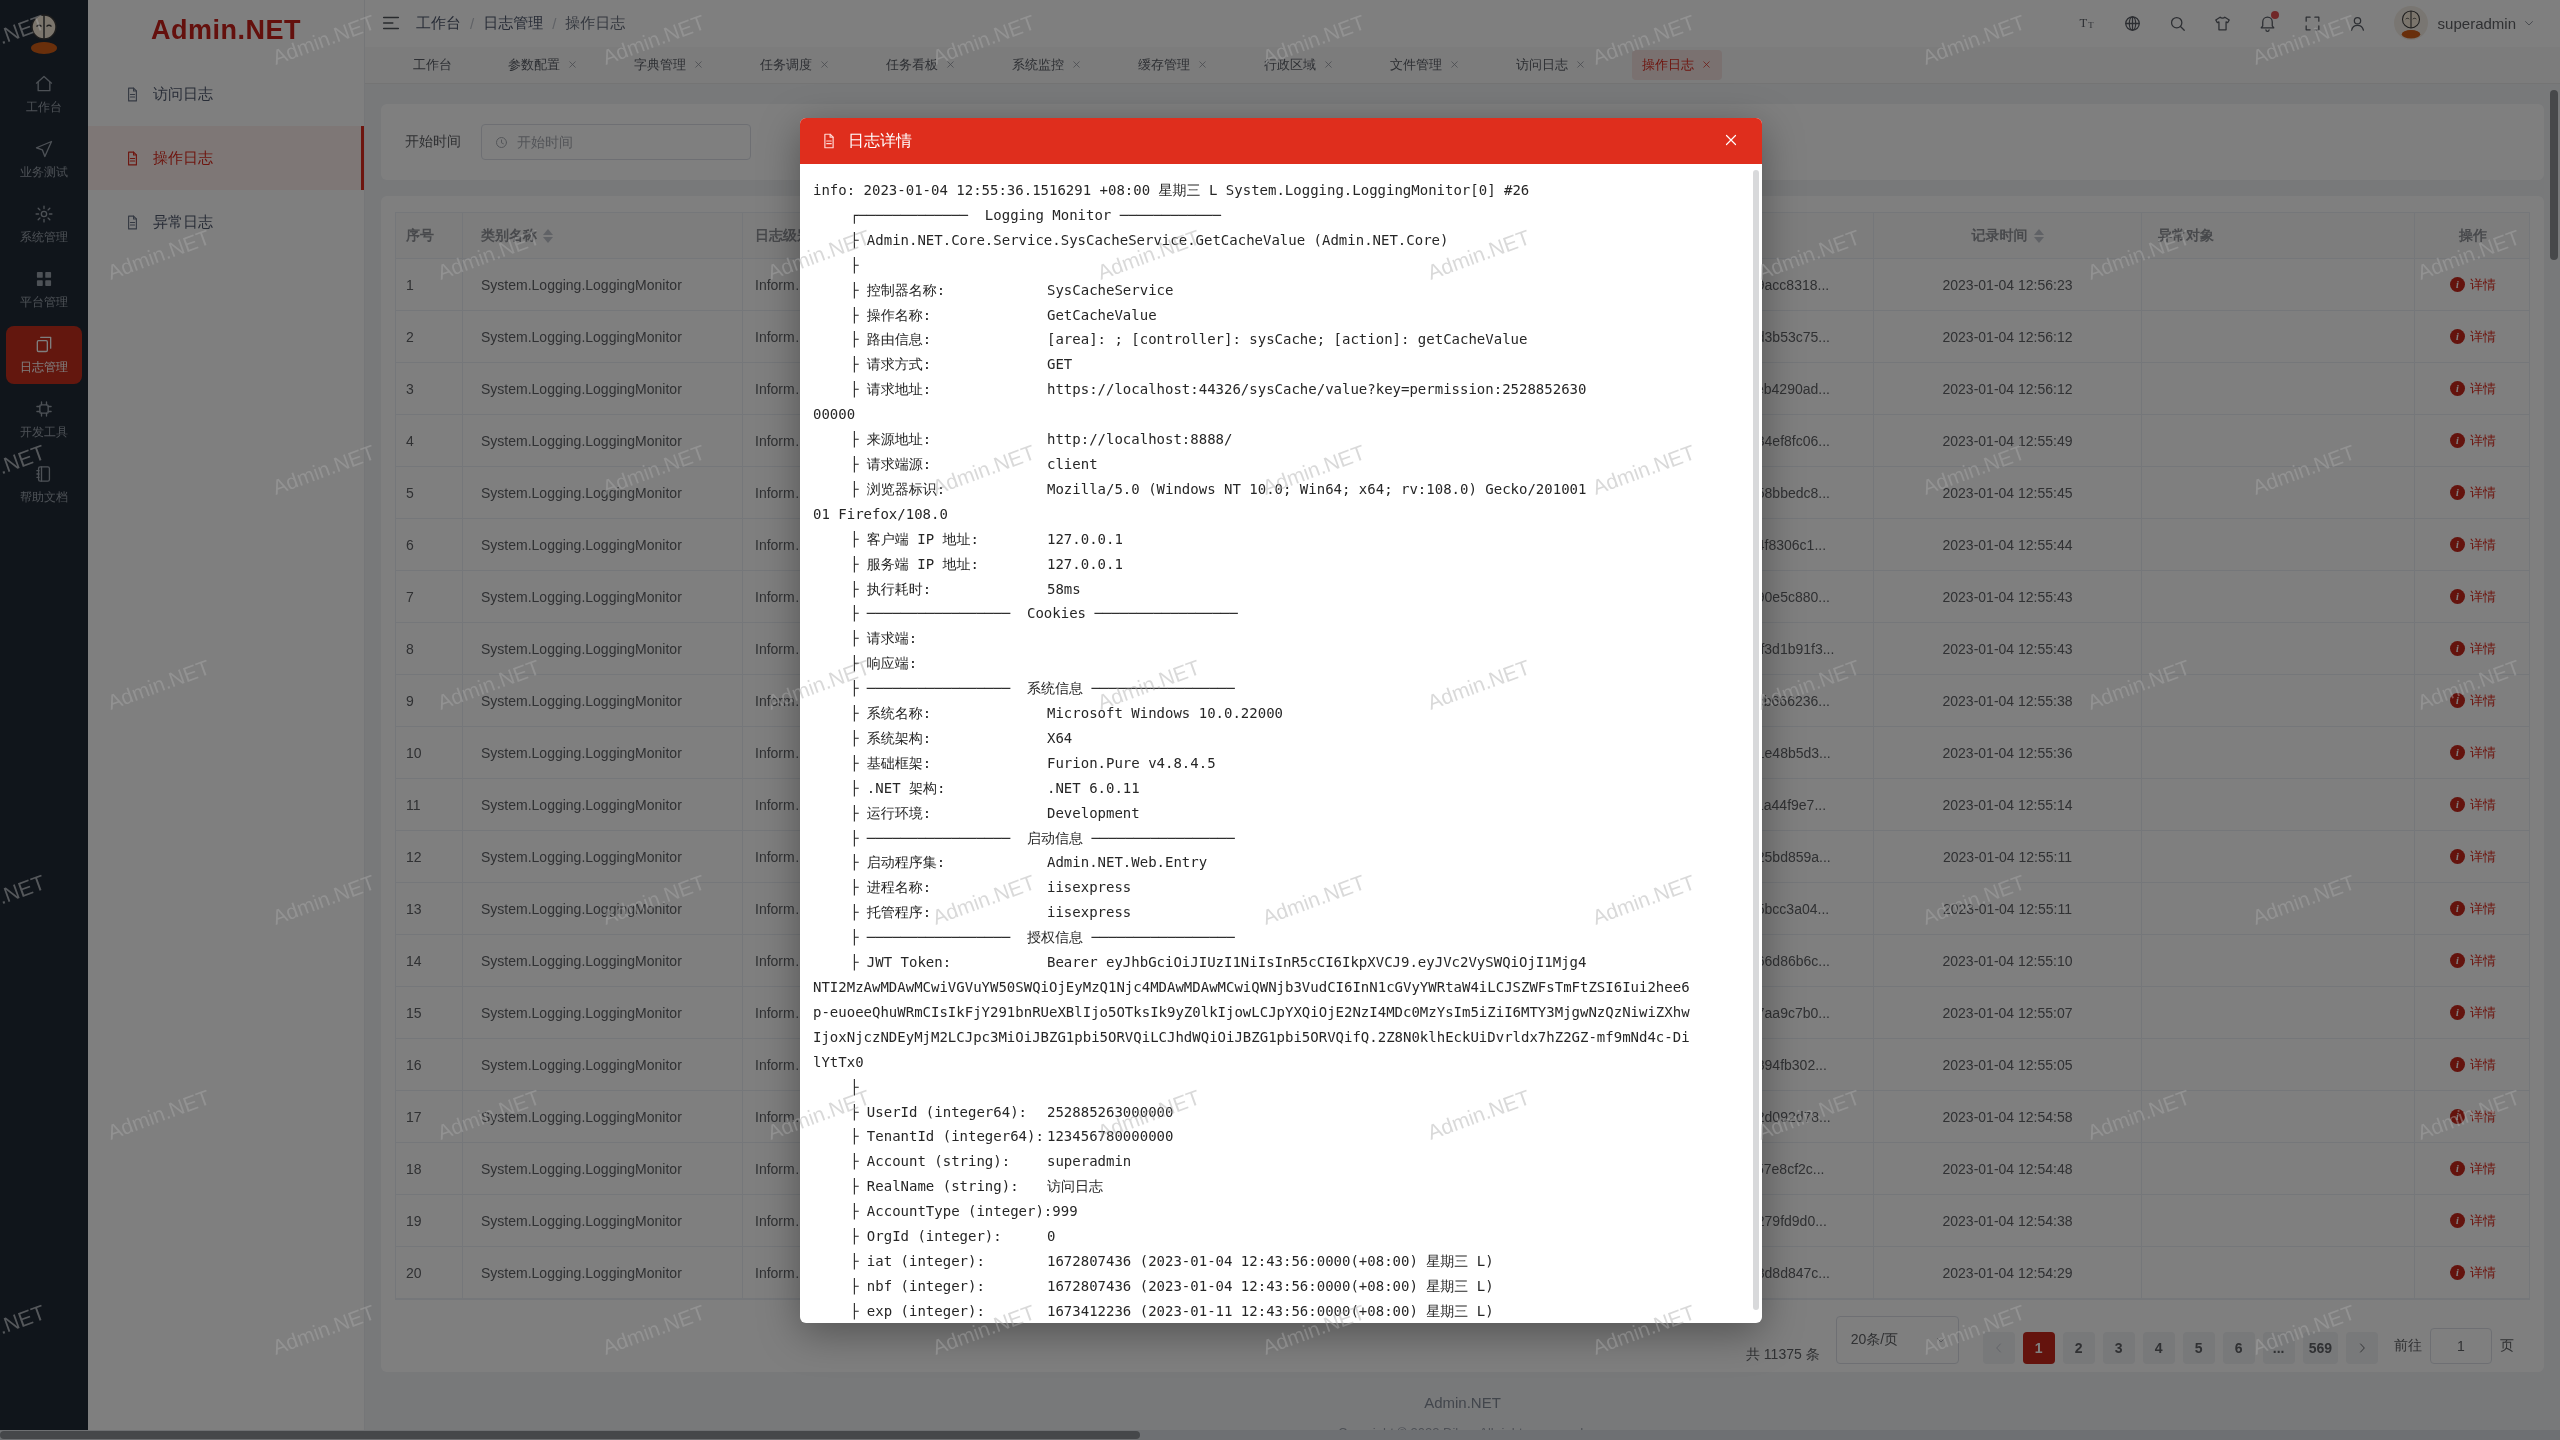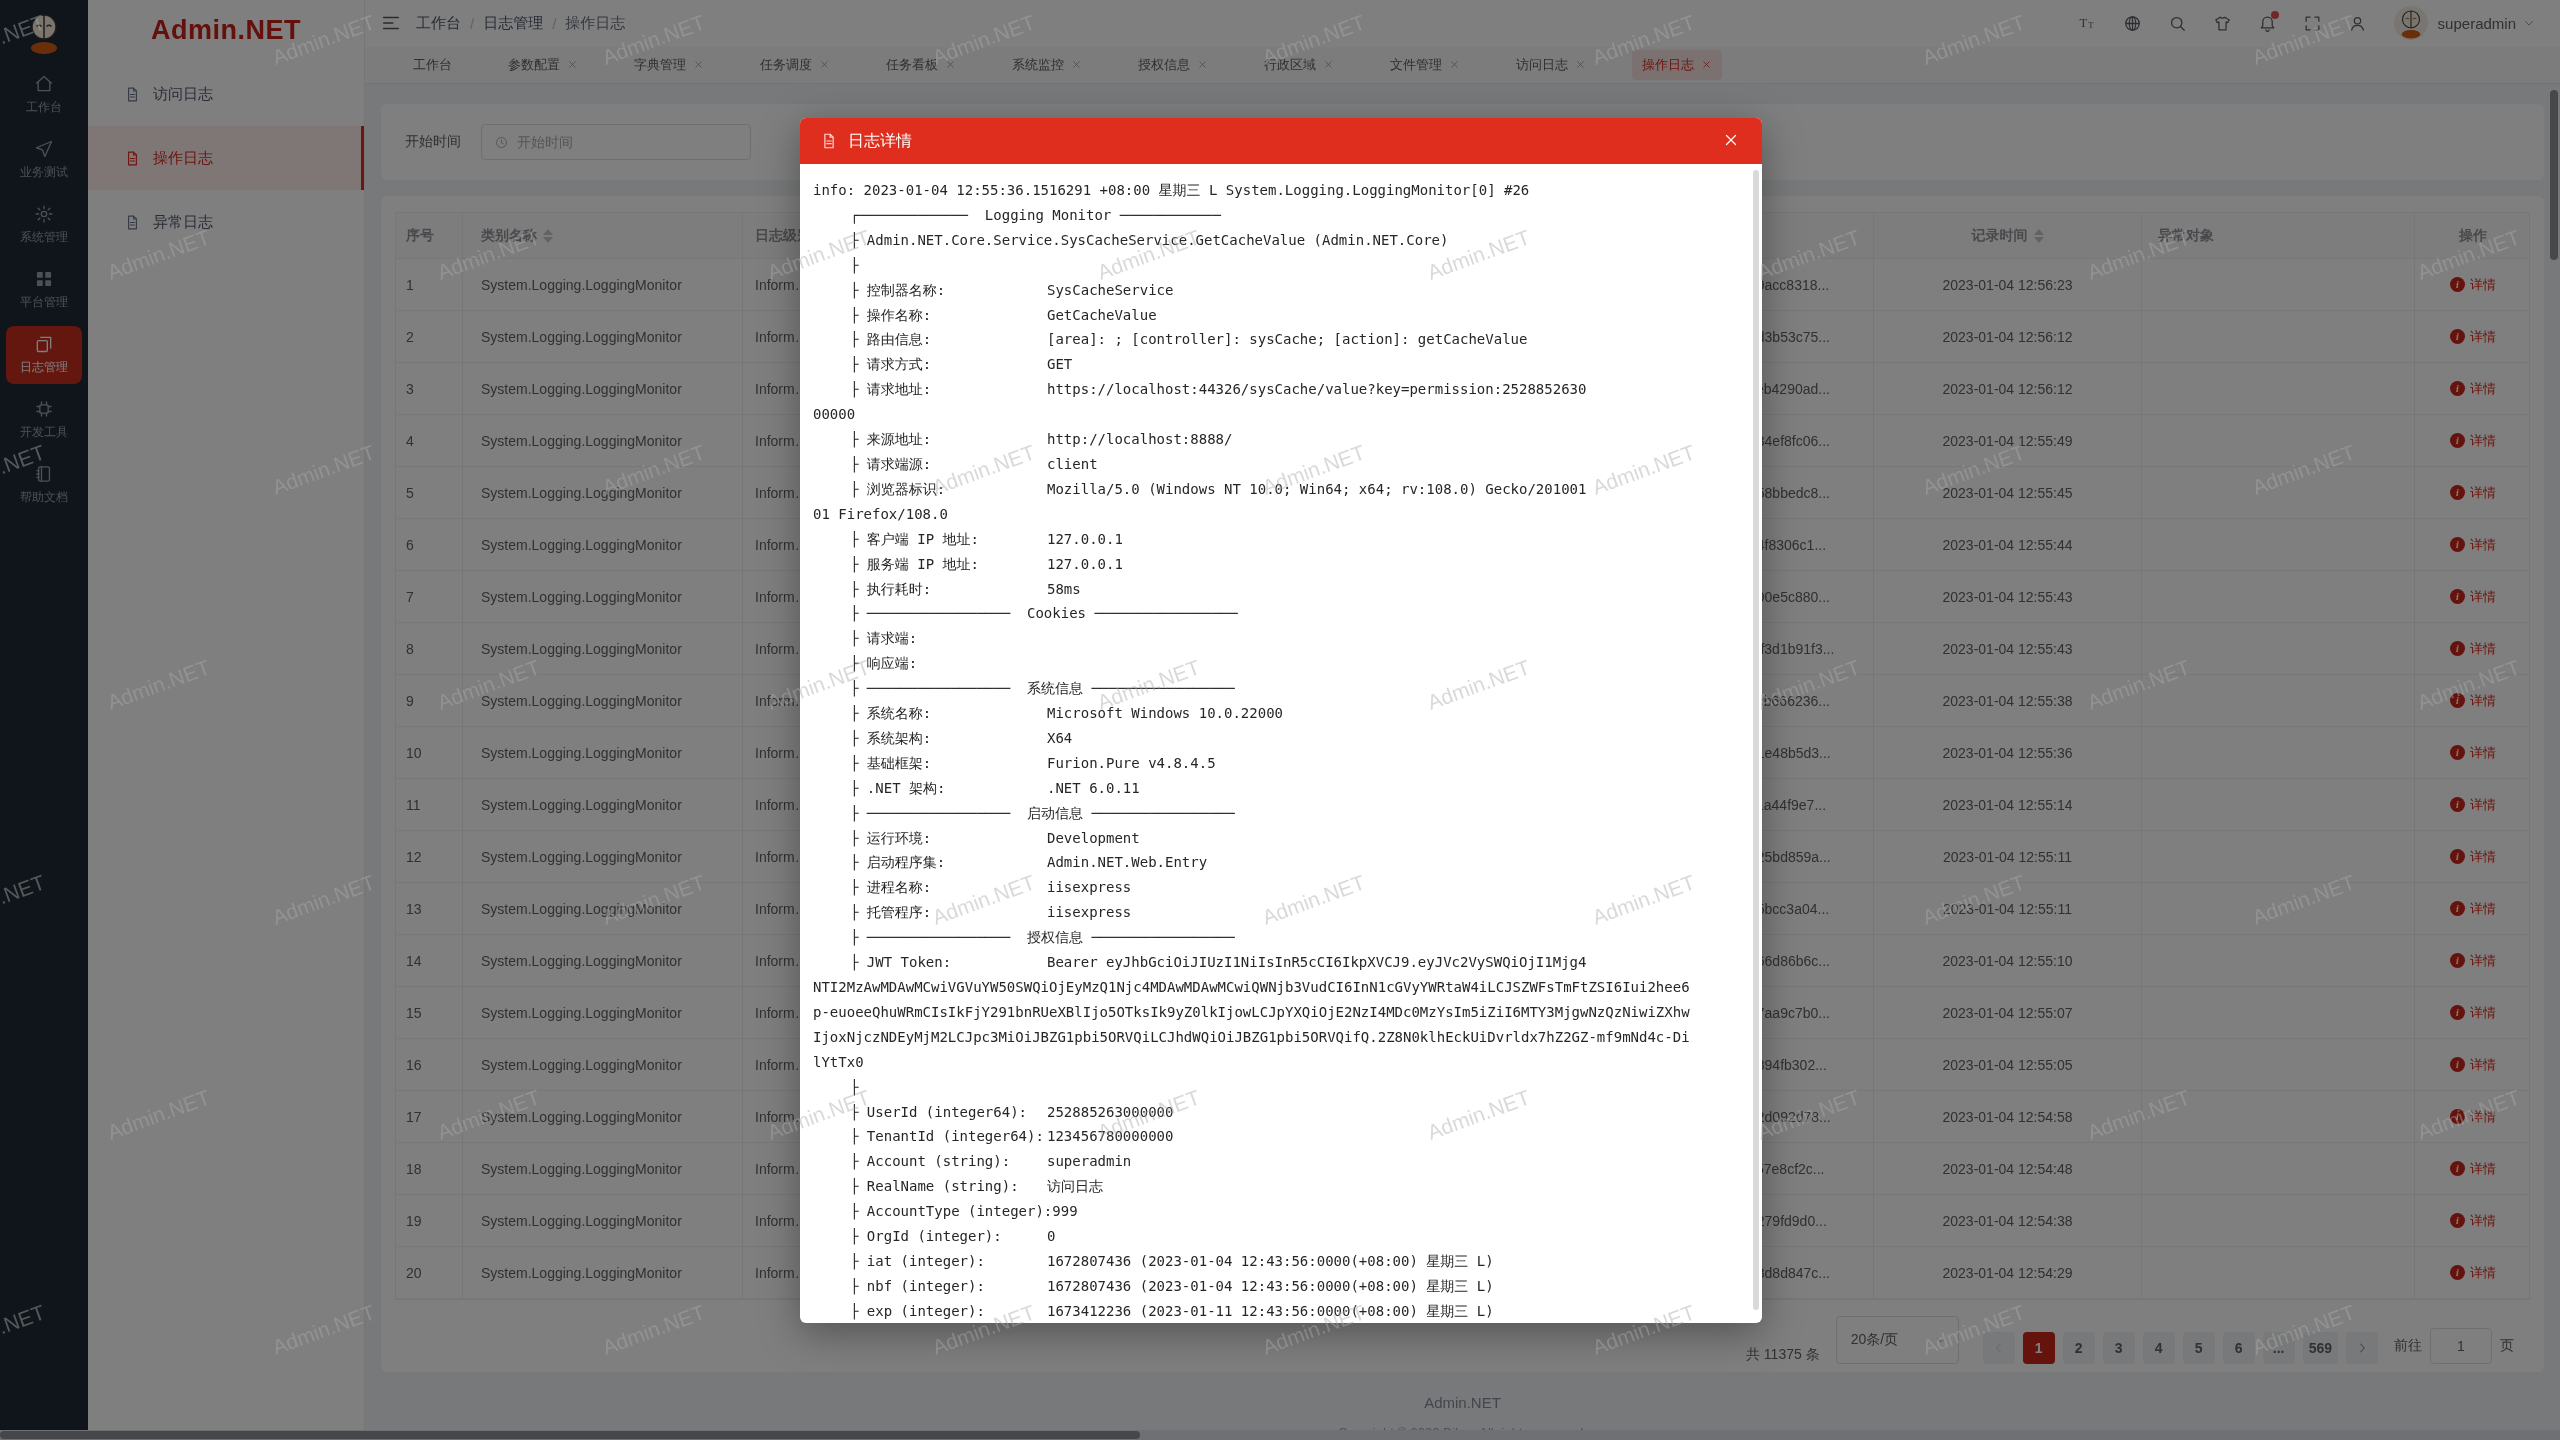--- a/index.html
+++ b/index.html
@@ -339,21 +339,21 @@
         </div>
         <div class="tab">
           <span class="tab-label">系统监控</span>
           <span class="tab-close">
             <svg viewBox="0 0 24 24" fill="none" stroke="currentColor" stroke-width="1.6" stroke-linecap="round" stroke-linejoin="round">
               <path d="M6 6l12 12M18 6L6 18"></path>
             </svg>
           </span>
         </div>
         <div class="tab">
-          <span class="tab-label">授权信息</span>
+          <span class="tab-label">缓存管理</span>
           <span class="tab-close">
             <svg viewBox="0 0 24 24" fill="none" stroke="currentColor" stroke-width="1.6" stroke-linecap="round" stroke-linejoin="round">
               <path d="M6 6l12 12M18 6L6 18"></path>
             </svg>
           </span>
         </div>
         <div class="tab">
           <span class="tab-label">行政区域</span>
           <span class="tab-close">
             <svg viewBox="0 0 24 24" fill="none" stroke="currentColor" stroke-width="1.6" stroke-linecap="round" stroke-linejoin="round">
@@ -876,22 +876,22 @@
         <div class="log-line kv"><span class="lk">├ 服务端 IP 地址:</span><span class="lv">127.0.0.1</span></div>
         <div class="log-line kv"><span class="lk">├ 执行耗时:</span><span class="lv">58ms</span></div>
         <div class="log-line ind">├ ─────────────────  Cookies ─────────────────</div>
         <div class="log-line kv"><span class="lk">├ 请求端:</span><span class="lv"></span></div>
         <div class="log-line kv"><span class="lk">├ 响应端:</span><span class="lv"></span></div>
         <div class="log-line ind">├ ─────────────────  系统信息 ─────────────────</div>
         <div class="log-line kv"><span class="lk">├ 系统名称:</span><span class="lv">Microsoft Windows 10.0.22000</span></div>
         <div class="log-line kv"><span class="lk">├ 系统架构:</span><span class="lv">X64</span></div>
         <div class="log-line kv"><span class="lk">├ 基础框架:</span><span class="lv">Furion.Pure v4.8.4.5</span></div>
         <div class="log-line kv"><span class="lk">├ .NET 架构:</span><span class="lv">.NET 6.0.11</span></div>
+        <div class="log-line kv"><span class="lk">├ 运行环境:</span><span class="lv">Development</span></div>
         <div class="log-line ind">├ ─────────────────  启动信息 ─────────────────</div>
-        <div class="log-line kv"><span class="lk">├ 运行环境:</span><span class="lv">Development</span></div>
         <div class="log-line kv"><span class="lk">├ 启动程序集:</span><span class="lv">Admin.NET.Web.Entry</span></div>
         <div class="log-line kv"><span class="lk">├ 进程名称:</span><span class="lv">iisexpress</span></div>
         <div class="log-line kv"><span class="lk">├ 托管程序:</span><span class="lv">iisexpress</span></div>
         <div class="log-line ind">├ ─────────────────  授权信息 ─────────────────</div>
         <div class="log-line kv"><span class="lk">├ JWT Token:</span><span class="lv">Bearer eyJhbGciOiJIUzI1NiIsInR5cCI6IkpXVCJ9.eyJVc2VySWQiOjI1Mjg4</span></div>
         <div class="log-line">NTI2MzAwMDAwMCwiVGVuYW50SWQiOjEyMzQ1Njc4MDAwMDAwMCwiQWNjb3VudCI6InN1cGVyYWRtaW4iLCJSZWFsTmFtZSI6Iui2hee6</div>
         <div class="log-line">p-euoeeQhuWRmCIsIkFjY291bnRUeXBlIjo5OTksIk9yZ0lkIjowLCJpYXQiOjE2NzI4MDc0MzYsIm5iZiI6MTY3MjgwNzQzNiwiZXhw</div>
         <div class="log-line">IjoxNjczNDEyMjM2LCJpc3MiOiJBZG1pbi5ORVQiLCJhdWQiOiJBZG1pbi5ORVQifQ.2Z8N0klhEckUiDvrldx7hZ2GZ-mf9mNd4c-Di</div>
         <div class="log-line">lYtTx0</div>
         <div class="log-line ind">├ </div>

